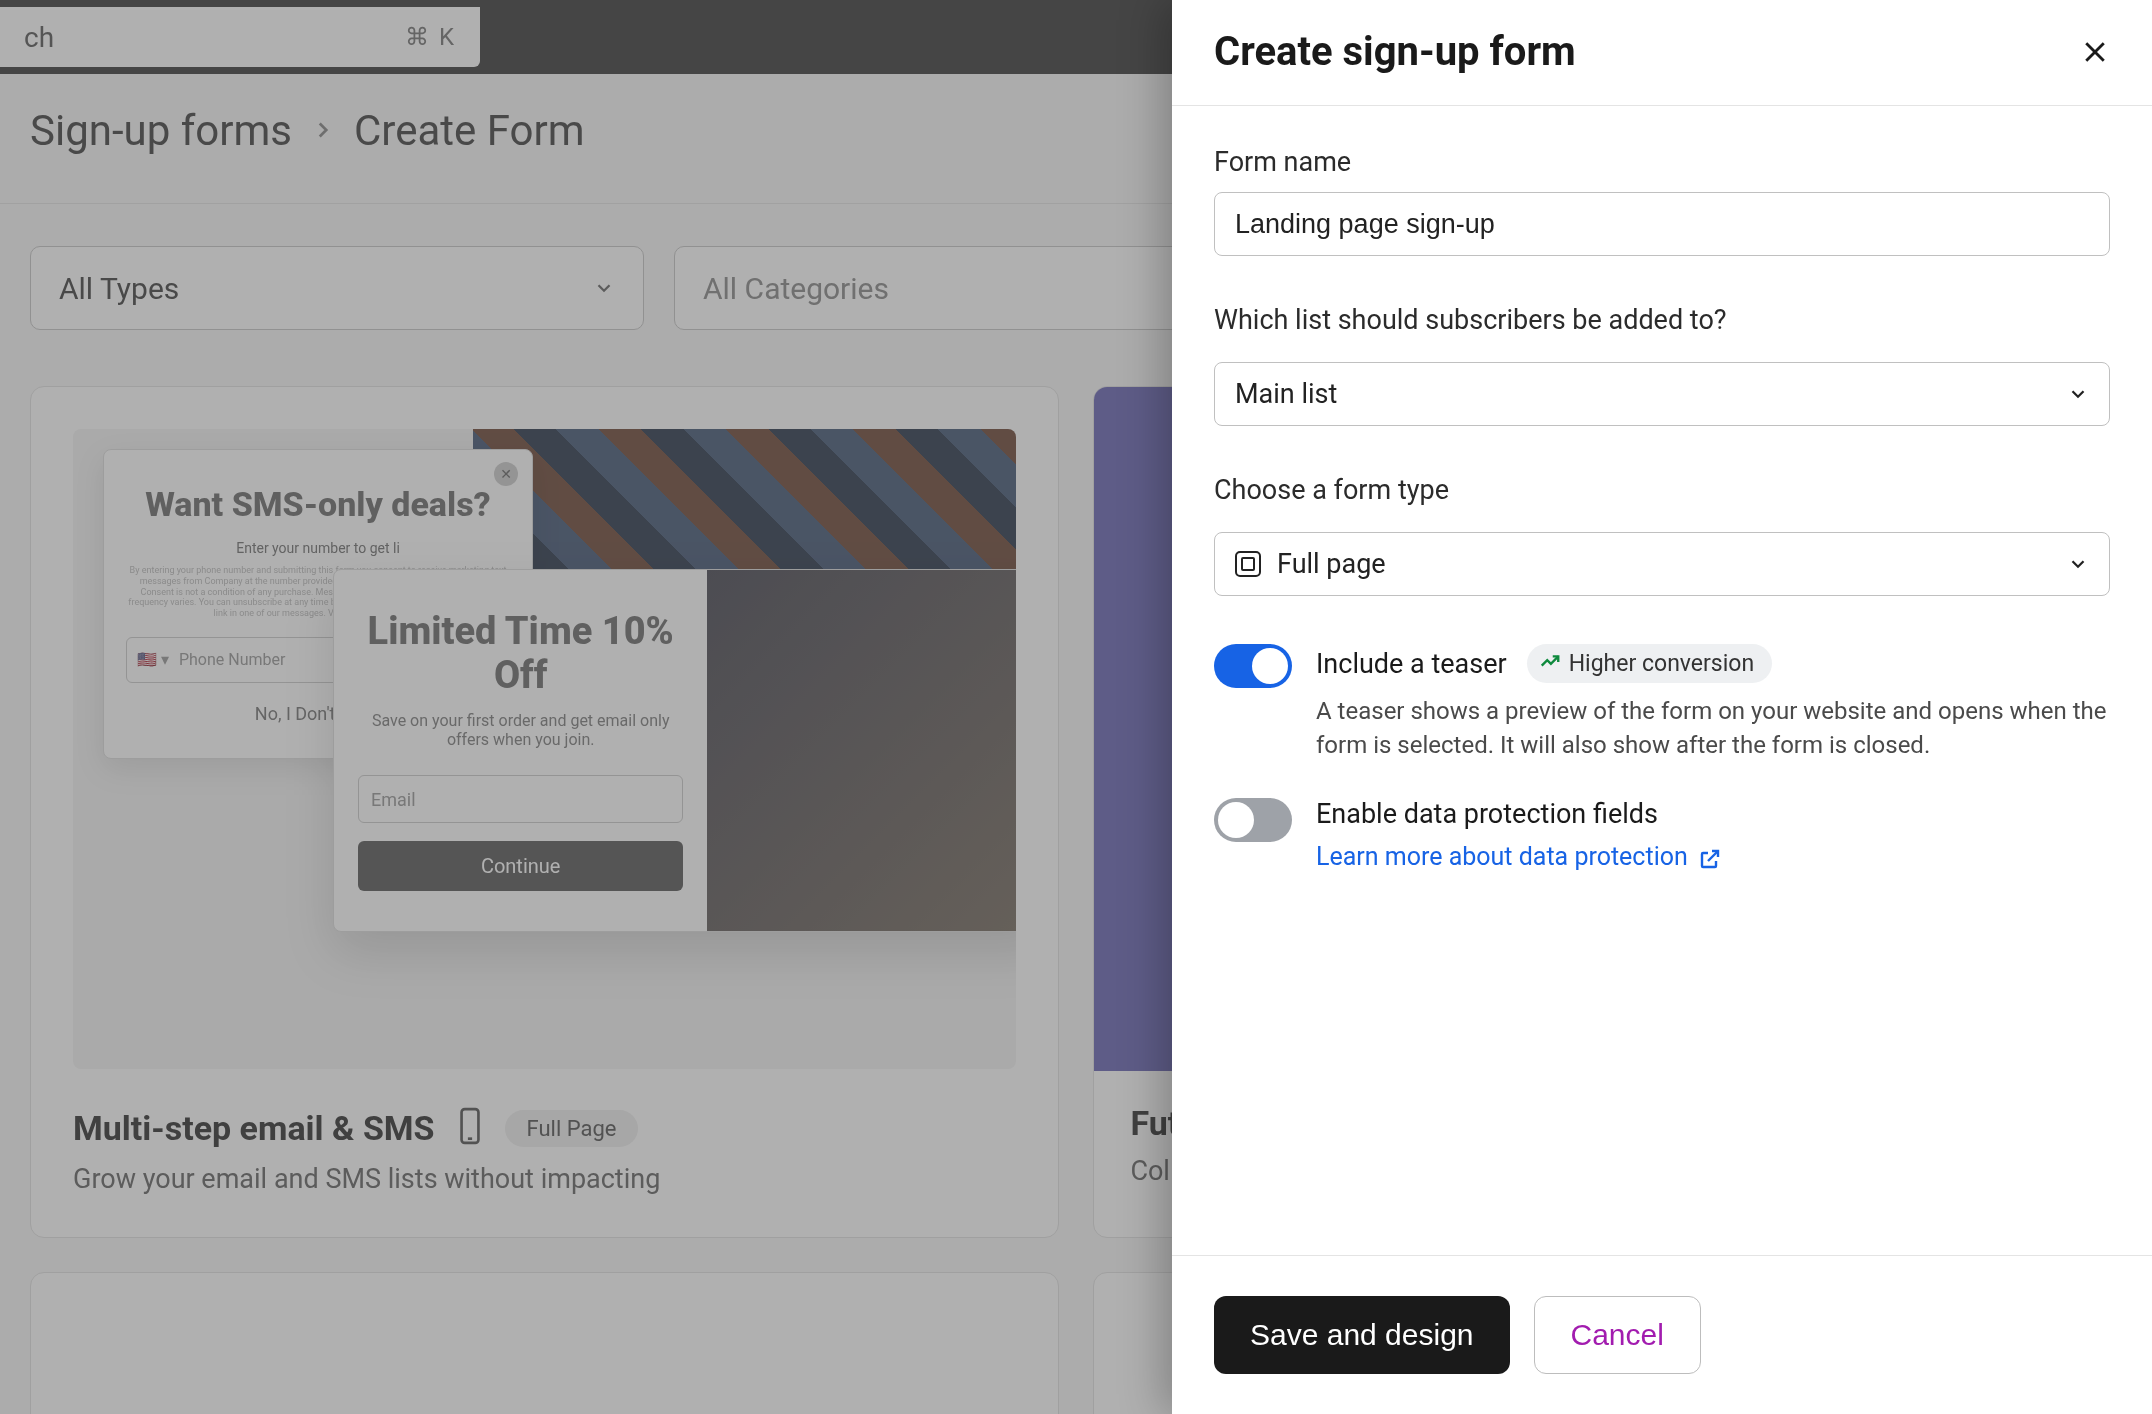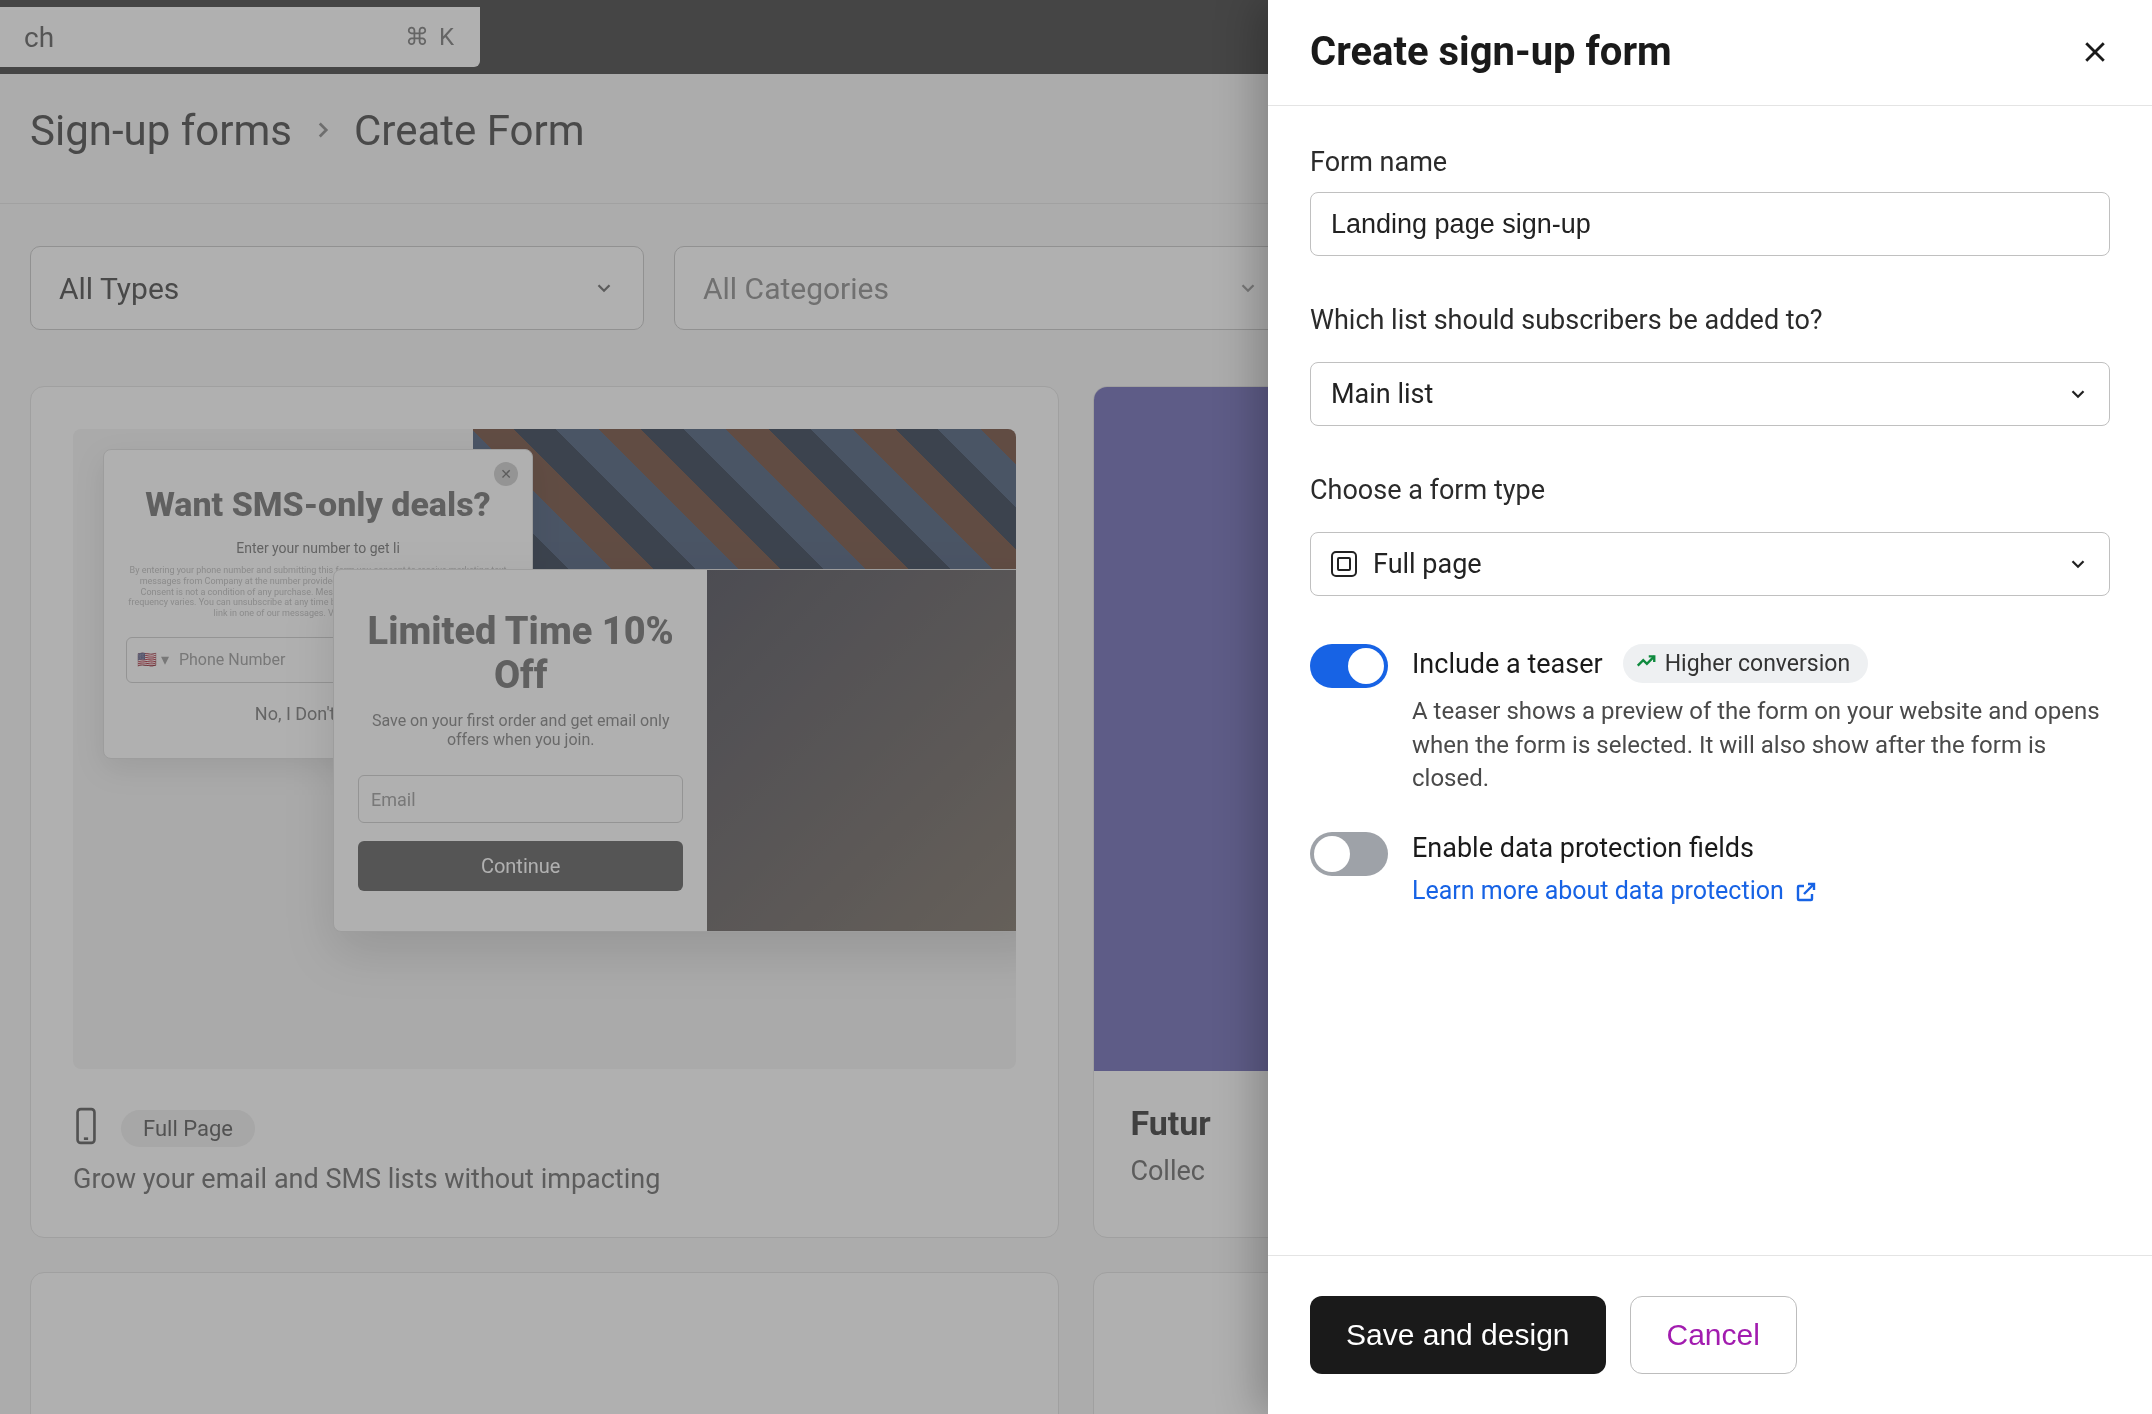--- a/index.html
+++ b/index.html
@@ -275,21 +275,21 @@
     inset: 0;
     background: rgba(80,80,80,0.45);
   }
 
   
   .drawer {
     position: absolute;
     top: 0;
     right: 0;
     bottom: 0;
-    width: 884px;
+    width: 980px;
     background: #fff;
     box-shadow: -10px 0 40px rgba(0,0,0,0.25);
     display: flex;
     flex-direction: column;
   }
   .drawer-header {
     display: flex;
     justify-content: space-between;
     align-items: center;
     padding: 28px 42px 30px;
@@ -517,20 +517,21 @@
             <div class="email">
                 <span>Email</span>
               </div>
             <div class="cont">Continue</div>
           </div>
           <div class="right"></div>
         </div>
       </div>
       <div class="card-footer">
         <div class="card-title-row">
+          <span class="card-title">Multi-step email &amp; SMS</span>
           <span>
             <svg width="26" height="38" viewBox="0 0 24 36" fill="none" stroke="#555" stroke-width="2.5">
                 <rect x="4" y="2" width="16" height="32" rx="3"></rect>
                 <line x1="10" y1="30" x2="14" y2="30"></line>
               </svg>
           </span>
           <span class="pill">Full Page</span>
         </div>
         <div class="card-sub">Grow your email and SMS lists without impacting</div>
       </div>

